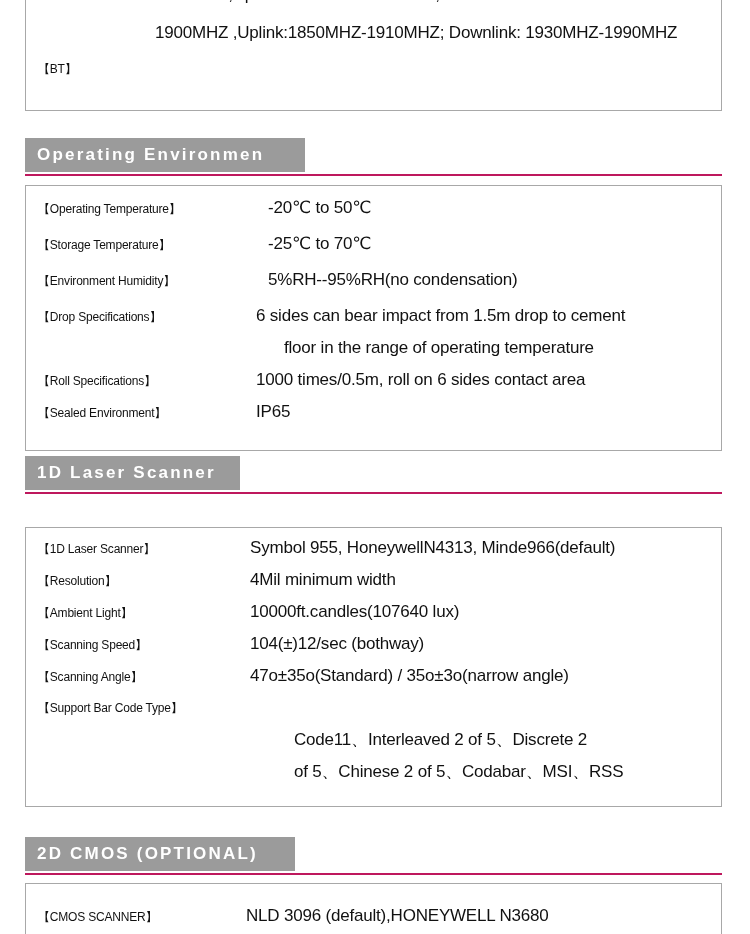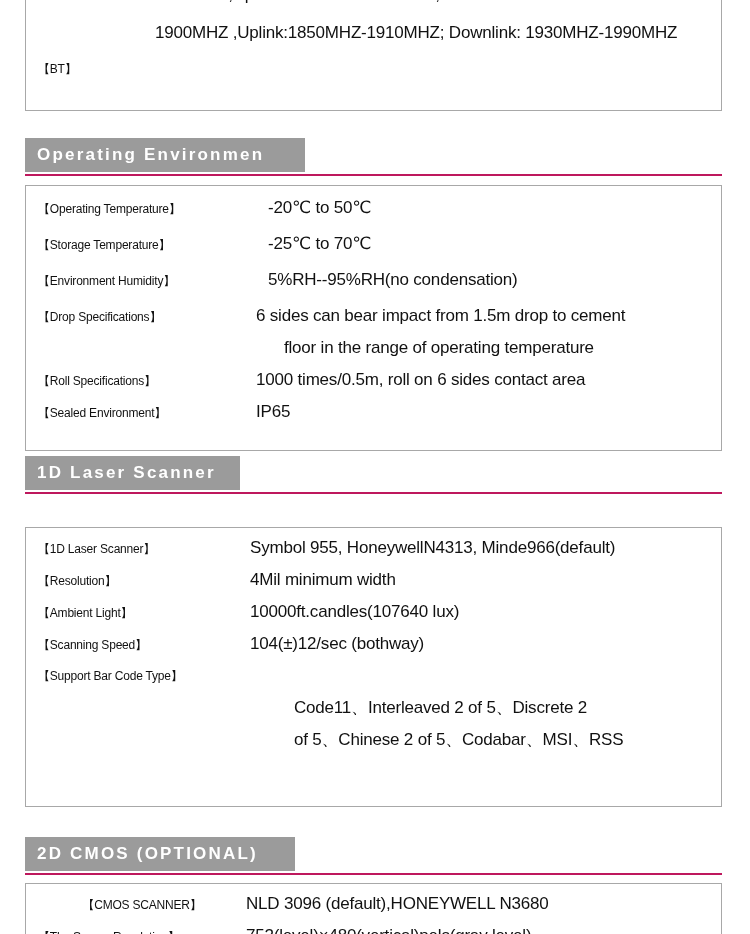--- a/index.html
+++ b/index.html
@@ -172,20 +172,24 @@
     <div class="spec-row" style="height:32px;">
       <span class="spec-label" style="width:212px;">【Ambient Light】</span>
       <span class="spec-value">10000ft.candles(107640 lux)</span>
     </div>
 
     <div class="spec-row" style="height:32px;">
       <span class="spec-label" style="width:212px;">【Scanning Speed】</span>
       <span class="spec-value">104(±)12/sec (bothway)</span>
     </div>
 
+    <div class="spec-row" style="height:32px;">
+      <span class="spec-label" style="width:212px;">【Scanning Angle】</span>
+      <span class="spec-value">47o±35o(Standard) / 35o±3o(narrow angle)</span>
+    </div>
 
     <div class="spec-row" style="height:32px;">
       <span class="spec-label" style="width:212px;">【Support Bar Code Type】</span>
     </div>
 
     <div class="spec-row cont" style="height:32px;">
       <span class="spec-label" style="width:212px;"></span>
       <span class="spec-value" style="margin-left:44px;">Code11、Interleaved 2 of 5、Discrete 2</span>
     </div>
 
@@ -195,21 +199,21 @@
     </div>
 
   </div>
 
   <div class="section-head" style="top:837px;">
     <span class="tag" style="width:270px;">2D CMOS (OPTIONAL)</span>
   </div>
 
   <div class="spec-box" style="top:883px; height:80px;">
 
-    <div class="spec-row" style="height:32px; margin-top:4px;text-align:center;">
+    <div class="spec-row" style="height:32px; margin-top:16px;">
       <span class="spec-label" style="width:208px;">【CMOS SCANNER】</span>
       <span class="spec-value">NLD 3096 (default),HONEYWELL N3680</span>
     </div>
 
     <div class="spec-row" style="height:32px;">
       <span class="spec-label" style="width:208px;">【The Sensor  Resolution】</span>
       <span class="spec-value">752(level)×480(vertical)pels(gray level)</span>
     </div>
 
   </div>

